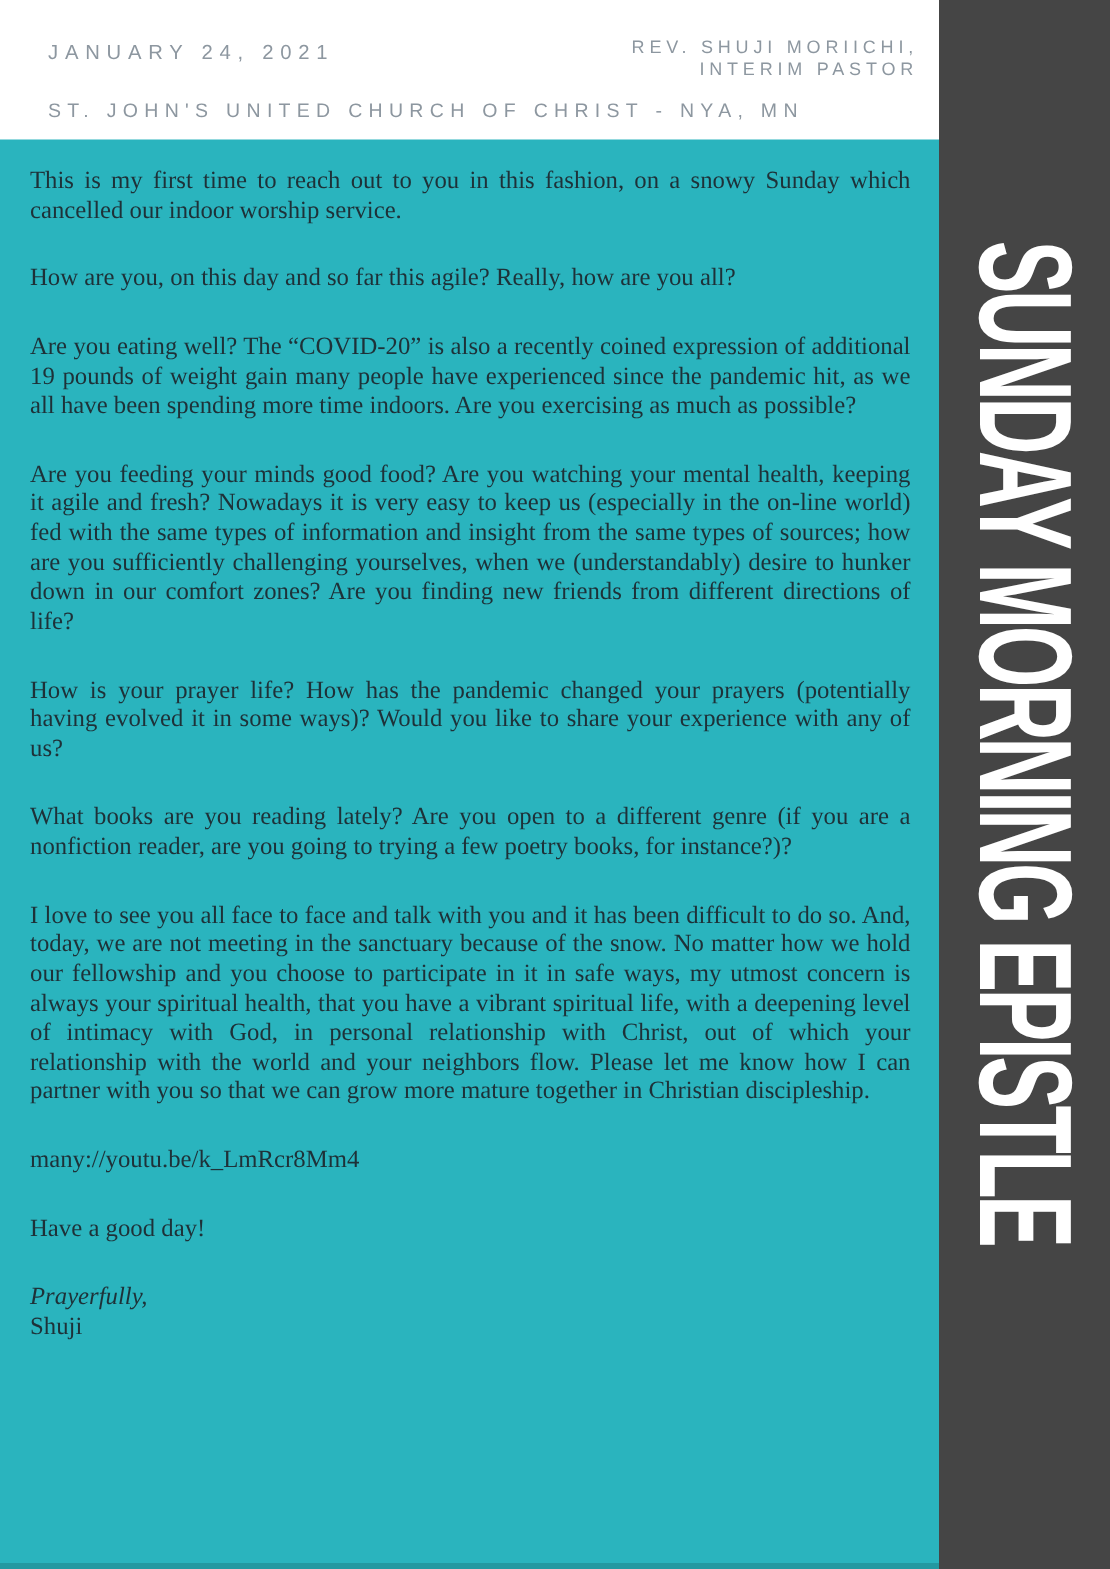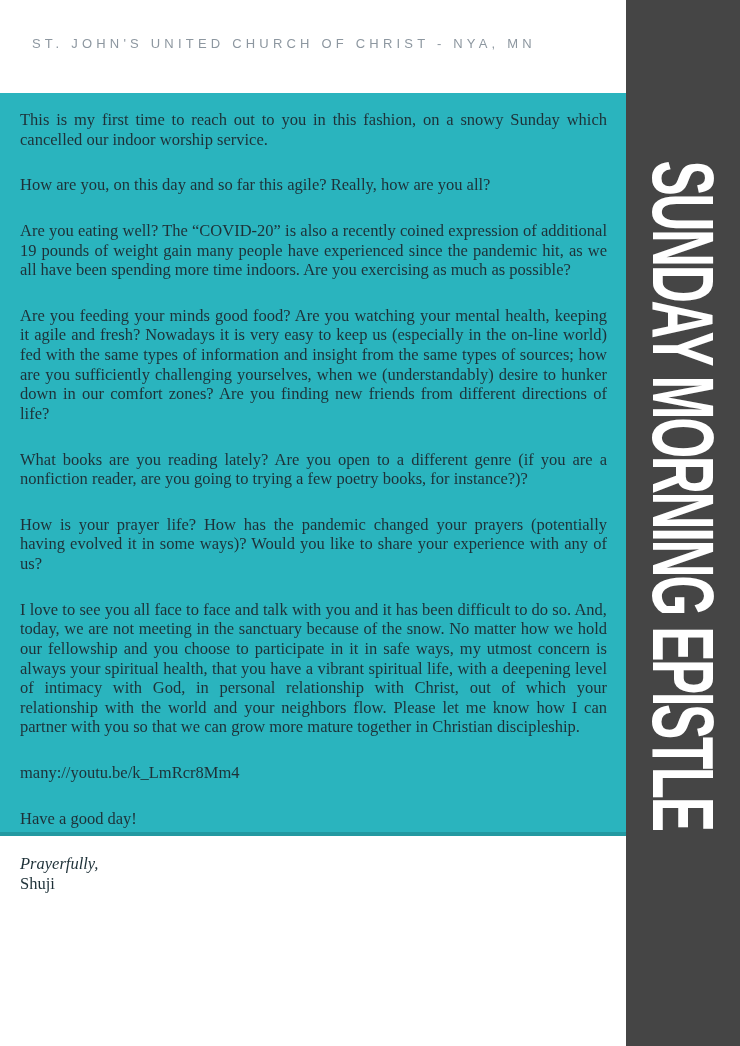--- a/index.html
+++ b/index.html
@@ -77,21 +77,21 @@
     margin-top: 12px;
     white-space: nowrap;
   }
 
   
   .content {
     position: absolute;
     top: 93px;
     left: 0;
     width: 626px;
-    height: 743px;
+    height: 953px;
     background: var(--teal, #2ab4be);
     box-sizing: border-box;
     padding: 17px 19px 0 20px;
     border-bottom: 4px solid rgba(0, 0, 0, 0.15);
   }
   .para {
     margin: 0 0 26px 0;
     font-family: "Liberation Serif", serif;
     font-size: 16.5px;
     line-height: 1.19;
@@ -109,31 +109,38 @@
 </head>
 <body>
 
 <div class="page">
 
   <aside class="sidebar">
     <div class="vtitle">SUNDAY MORNING EPISTLE</div>
   </aside>
 
   <header class="header">
+    <div class="header-row">
+      <div class="date">JANUARY 24, 2021</div>
+      <div class="pastor">
+        <div>REV. SHUJI MORIICHI,</div>
+        <div>INTERIM PASTOR</div>
+      </div>
+    </div>
     <div class="church">ST. JOHN'S UNITED CHURCH OF CHRIST - NYA, MN</div>
   </header>
 
   <main class="content">
     <div>
         <p class="para">This is my first time to reach out to you in this fashion, on a snowy Sunday which cancelled our indoor worship service.</p>
         <p class="para">How are you, on this day and so far this agile?  Really, how are you all?</p>
         <p class="para">Are you eating well? The “COVID-20” is also a recently coined expression of additional 19 pounds of weight gain many people have experienced since the pandemic hit, as we all have been spending more time indoors. Are you exercising as much as possible?</p>
         <p class="para">Are you feeding your minds good food?  Are you watching your mental health, keeping it agile and fresh?  Nowadays it is very easy to keep us (especially in the on-line world) fed with the same types of information and insight from the same types of sources; how are you sufficiently challenging yourselves, when we (understandably) desire to hunker down in our comfort zones?  Are you finding new friends from different directions of life?</p>
+        <p class="para">How is your prayer life?  How has the pandemic changed your prayers (potentially having evolved it in some ways)? Would you like to share your experience with any of us?</p>
         <p class="para">What books are you reading lately?  Are you open to a different genre (if you are a nonfiction reader, are you going to trying a few poetry books, for instance?)?</p>
-        <p class="para">How is your prayer life?  How has the pandemic changed your prayers (potentially having evolved it in some ways)? Would you like to share your experience with any of us?</p>
         <p class="para">I love to see you all face to face and talk with you and it has been difficult to do so.  And, today, we are not meeting in the sanctuary because of the snow.  No matter how we hold our fellowship and you choose to participate in it in safe ways, my utmost concern is always your spiritual health, that you have a vibrant spiritual life, with a deepening level of intimacy with God, in personal relationship with Christ, out of which your relationship with the world and your neighbors flow.  Please let me know how I can partner with you so that we can grow more mature together in Christian discipleship.</p>
       </div>
     <p class="para left">many://youtu.be/k_LmRcr8Mm4</p>
     <p class="para left">Have a good day!</p>
     <p class="para left signoff">Prayerfully,</p>
     <p class="para left">Shuji</p>
   </main>
 
 </div>
 

